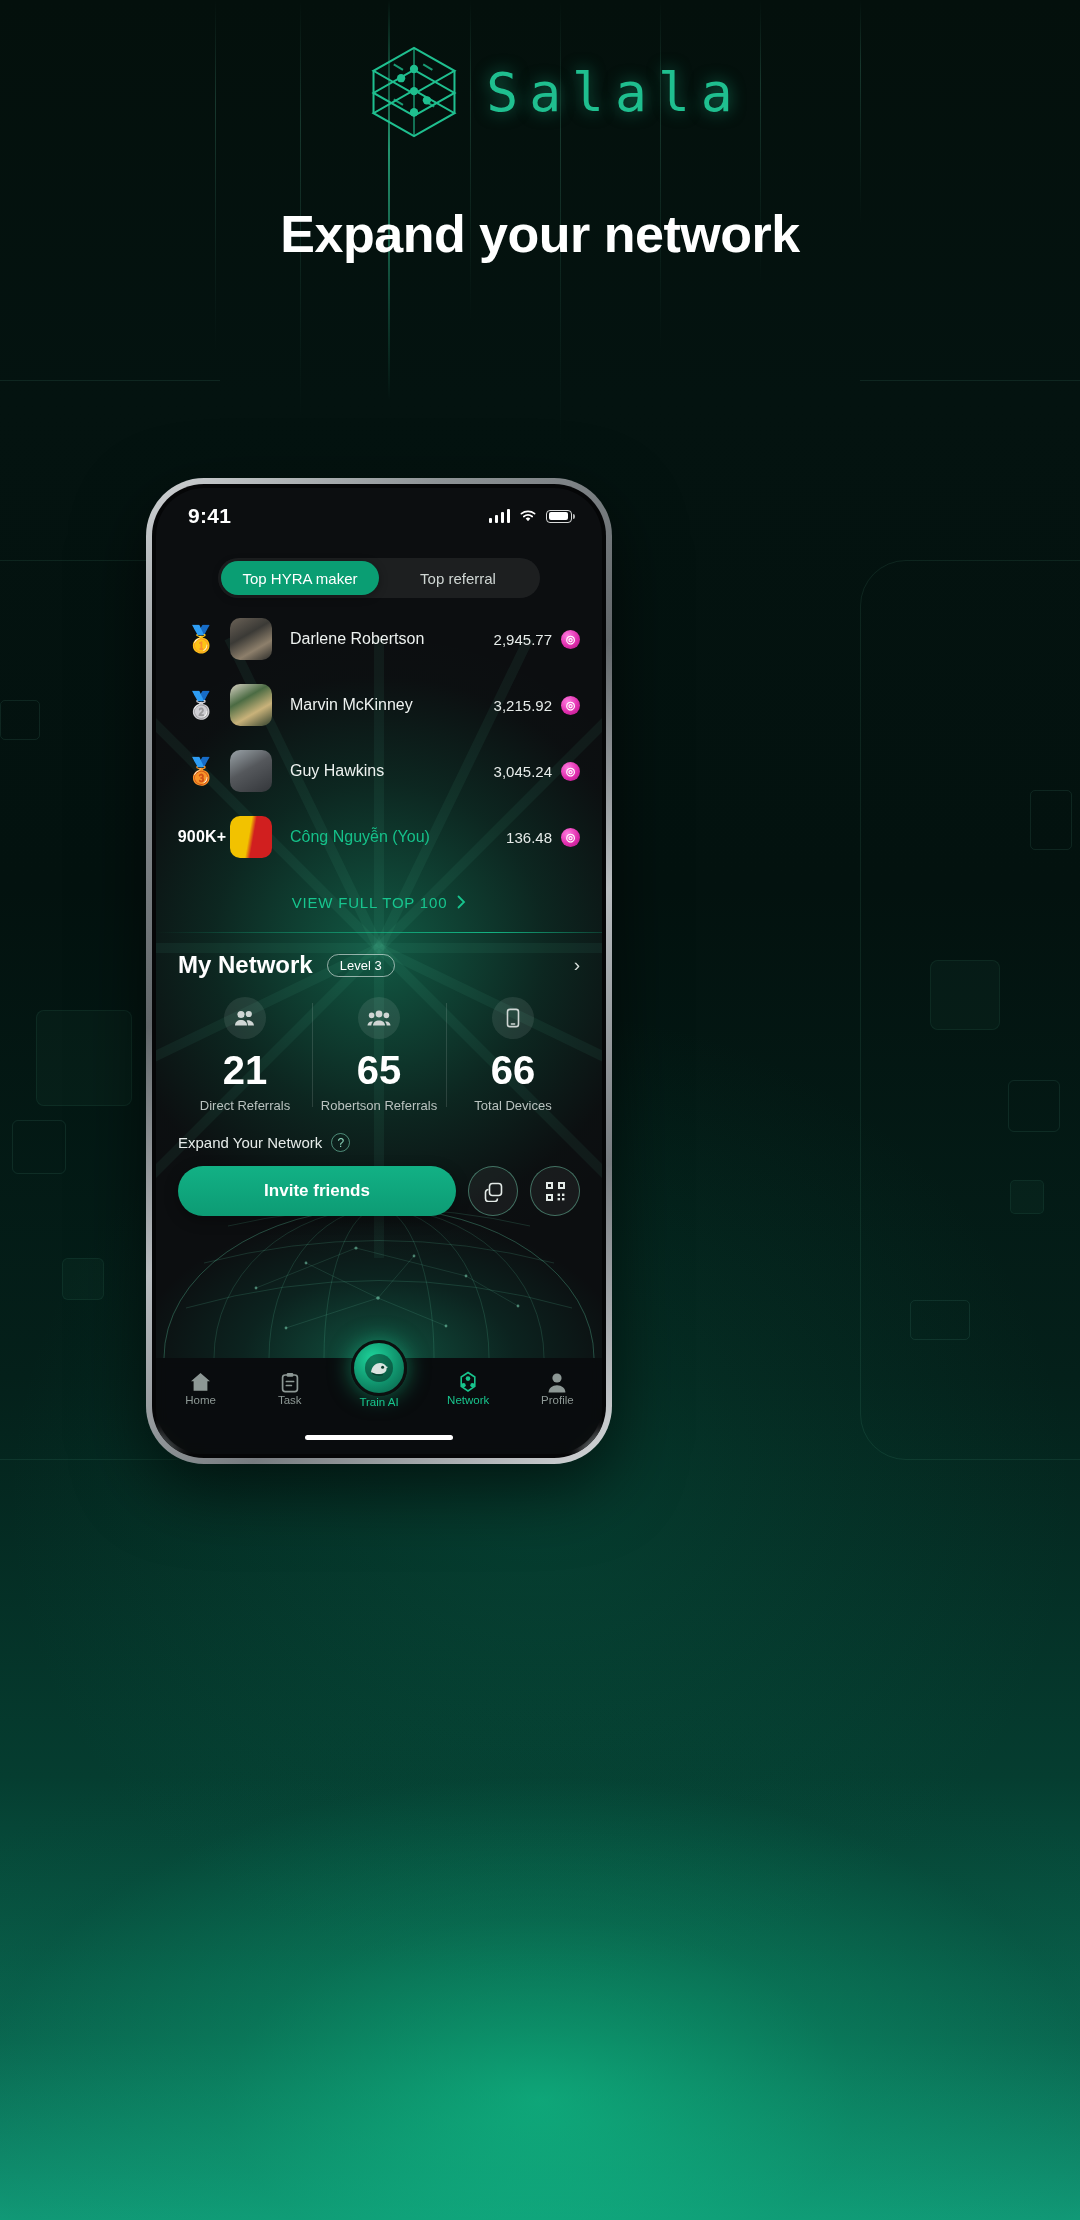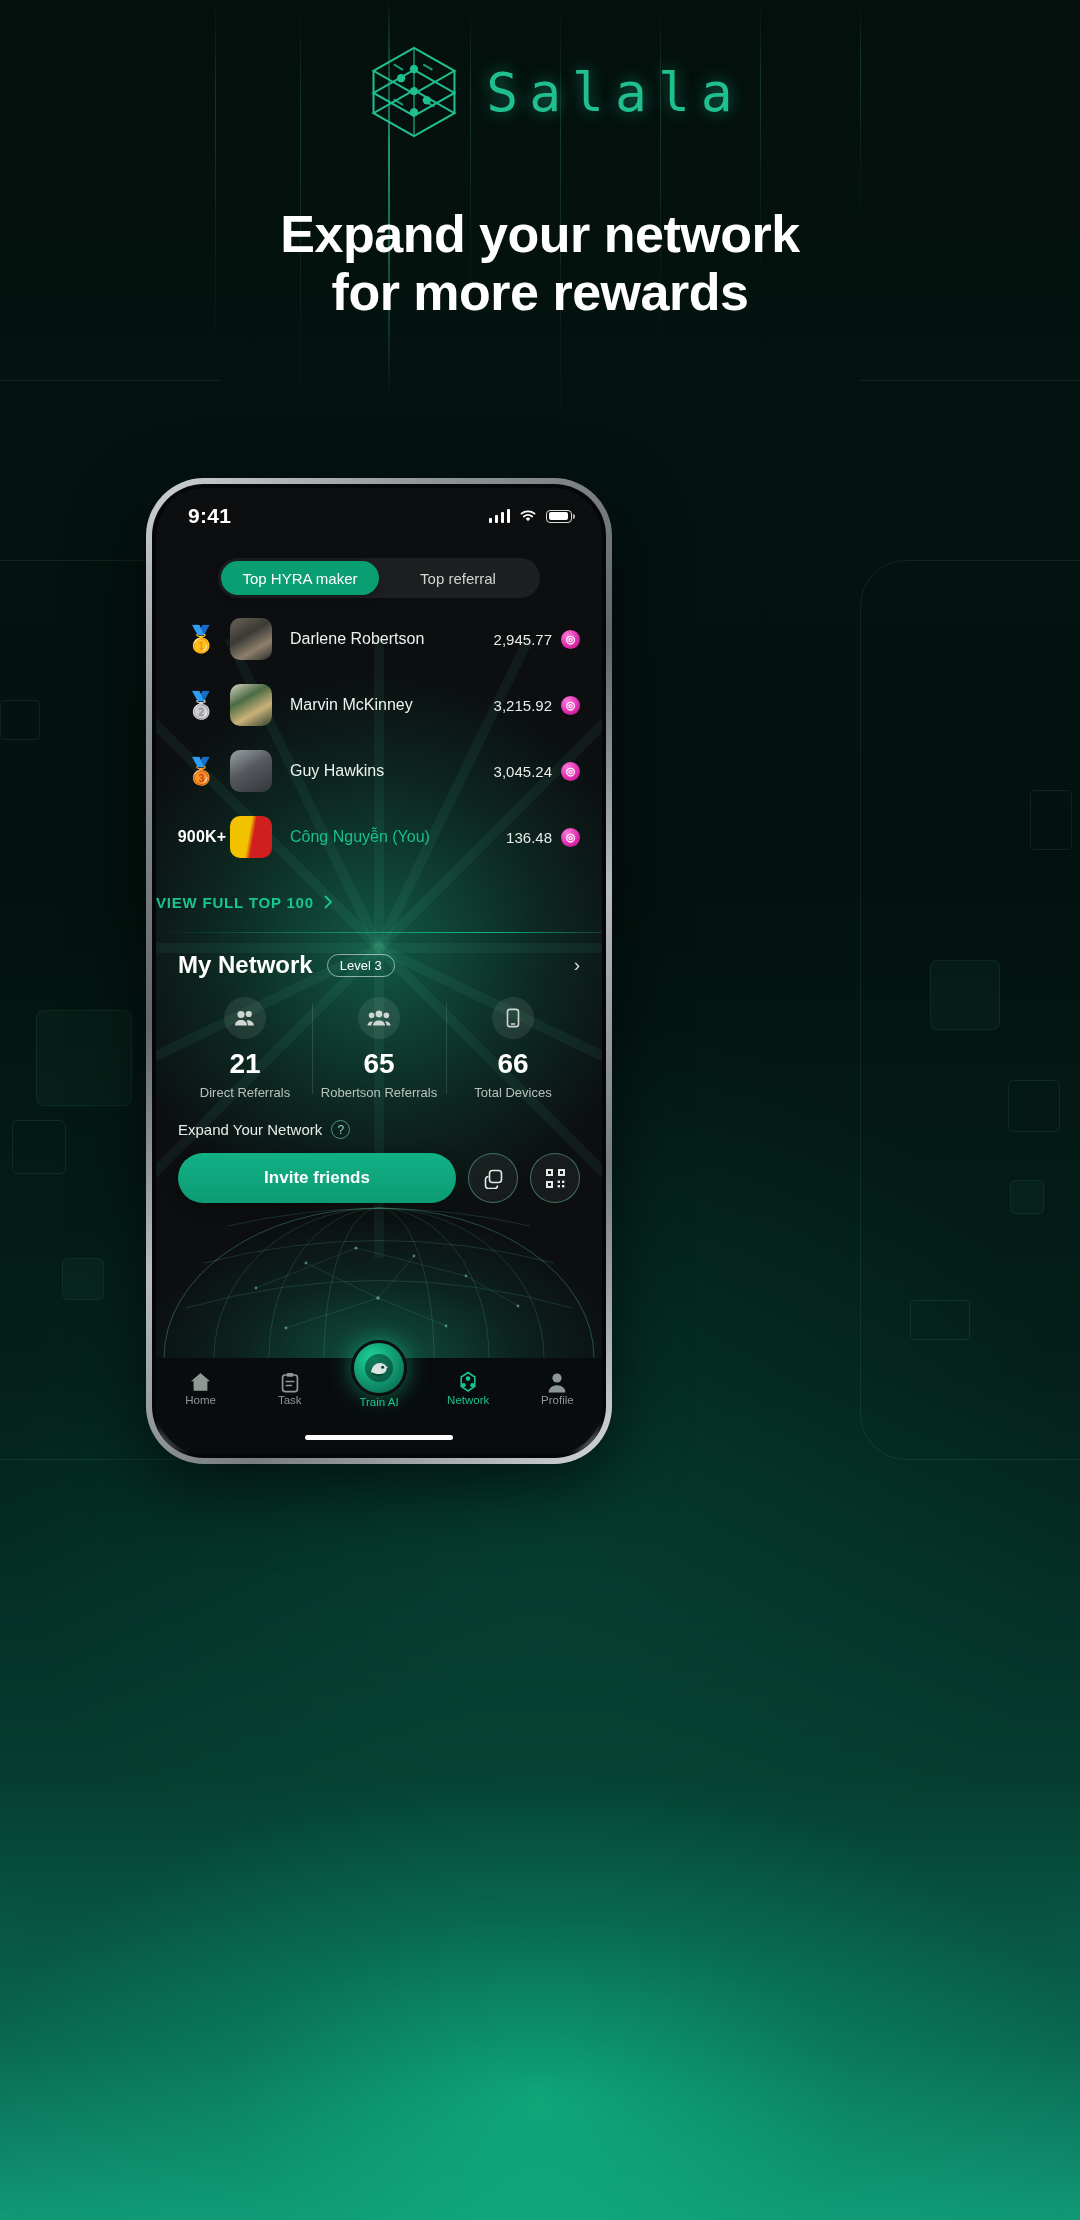--- a/index.html
+++ b/index.html
@@ -126,41 +126,41 @@
   .lb-score { color:#e6ebe9; font-size:15px; margin-right:9px; }
   .lb-score.me { color:#e6ebe9; }
   .coin { width:19px; height:19px; border-radius:50%;
     background:radial-gradient(circle at 35% 30%, #ff7be0 0%, #e12fae 55%, #b01585 100%);
     display:flex; align-items:center; justify-content:center;
     color:#fff; font-size:11px; font-weight:bold; }
 
   #view-full {
     position:relative; z-index:3;
     margin-top:8px; height:48px;
-    display:flex; align-items:center; gap:10px;
-    color:#17c58e; font-size:15px; font-weight:bold; letter-spacing:.8px;
+    display:flex; align-items:center; justify-content:center; gap:10px;
+    color:#17c58e; font-size:15px; font-weight:normal; letter-spacing:.8px;
     cursor:pointer;
   }
   #divider { position:relative; z-index:3; height:1px; margin:6px 0 0 0;
     background:linear-gradient(90deg, rgba(20,180,130,0) 0%, rgba(20,200,145,0.55) 45%, rgba(20,200,145,0.85) 75%, rgba(20,200,145,0.2) 100%); }
 
   
   #network { position:relative; z-index:3; padding:18px 22px 0 22px; }
   #net-head { display:flex; align-items:center; gap:14px; }
   #net-title { color:#fff; font-size:24px; font-weight:bold; }
   #net-level { border:1px solid rgba(255,255,255,.55); color:#fff; font-size:13px;
     padding:3px 12px; border-radius:14px;text-align:center; }
   #net-chevron { margin-left:auto; color:#d7dedb; font-size:19px; }
 
   #stats { display:flex; margin-top:18px; }
   .stat { flex:1; display:flex; flex-direction:column; align-items:center; position:relative; }
   .stat + .stat::before { content:""; position:absolute; left:0; top:6px; bottom:6px; width:1px; background:rgba(255,255,255,.13); }
   .stat-ic { width:42px; height:42px; border-radius:50%; background:rgba(255,255,255,.09);
     display:flex; align-items:center; justify-content:center; }
-  .stat-num { color:#fff; font-size:28px; font-weight:bold; margin-top:9px; }
+  .stat-num { color:#fff; font-size:40px; font-weight:bold; margin-top:9px; }
   .stat-lbl { color:#b9c2bf; font-size:13px; margin-top:5px; }
 
   #expand-row { margin-top:20px; display:flex; align-items:center; gap:9px; }
   #expand-lbl { color:#e7ecea; font-size:15px; }
   #expand-help { width:19px; height:19px; border-radius:50%; border:1px solid rgba(120,210,180,.6);
     color:#8fd9bf; font-size:12px; display:flex; align-items:center; justify-content:center; }
 
   #cta-row { margin-top:14px; display:flex; align-items:center; gap:12px; }
   #invite-btn { flex:1; height:50px; border-radius:26px;
     background:linear-gradient(180deg,#12b185 0%,#0d9b74 100%);
@@ -238,21 +238,20 @@
         <circle cx="50" cy="51" r="4.5" fill="#1fbf8f" stroke="none"></circle>
         <circle cx="64" cy="61" r="4.5" fill="#1fbf8f" stroke="none"></circle>
         <circle cx="50" cy="74" r="4.5" fill="#1fbf8f" stroke="none"></circle>
       </svg>
     </span>
     <span id="brand-name">Salala</span>
   </div>
 
   <div id="headline">
     <span>Expand your network</span>
-    <span class="l2">for more rewards</span>
   </div>
 
   <div id="phone">
    <div id="phone-inner">
     <div id="screen">
 
       <div id="screen-glow"></div>
       <svg id="rays" viewBox="0 0 620 620">
         <g stroke="rgba(120,255,205,0.10)" stroke-width="10">
           <line x1="310" y1="310" x2="310" y2="0"></line>

